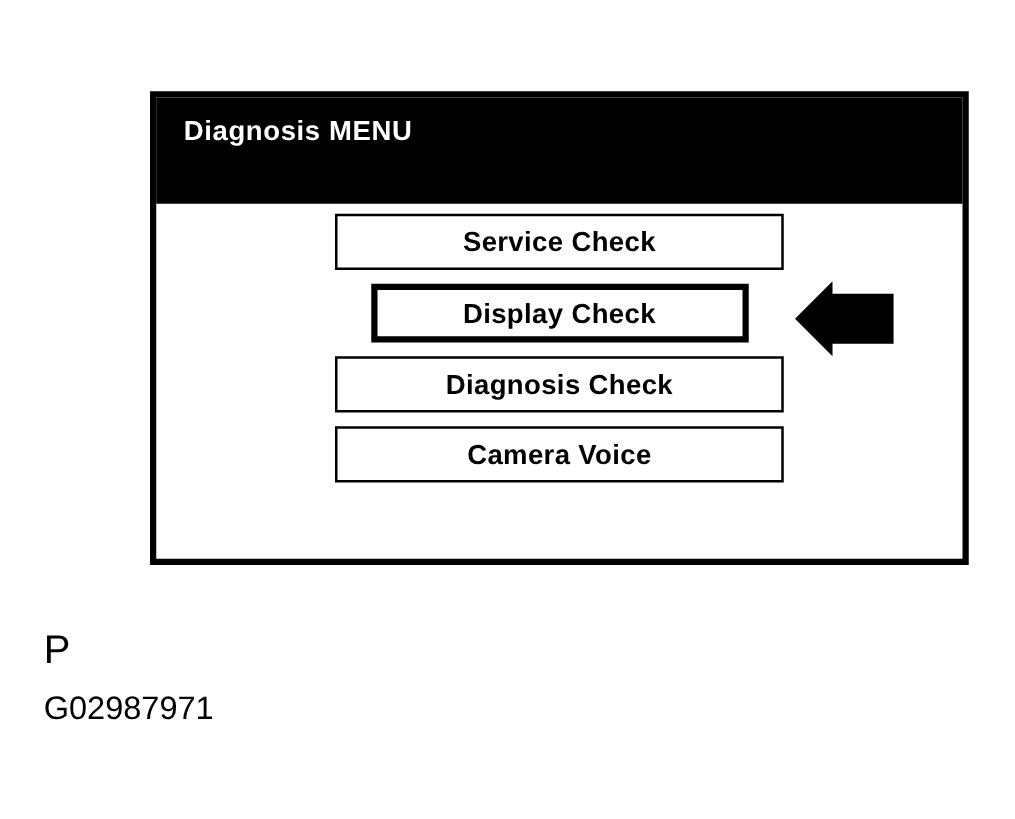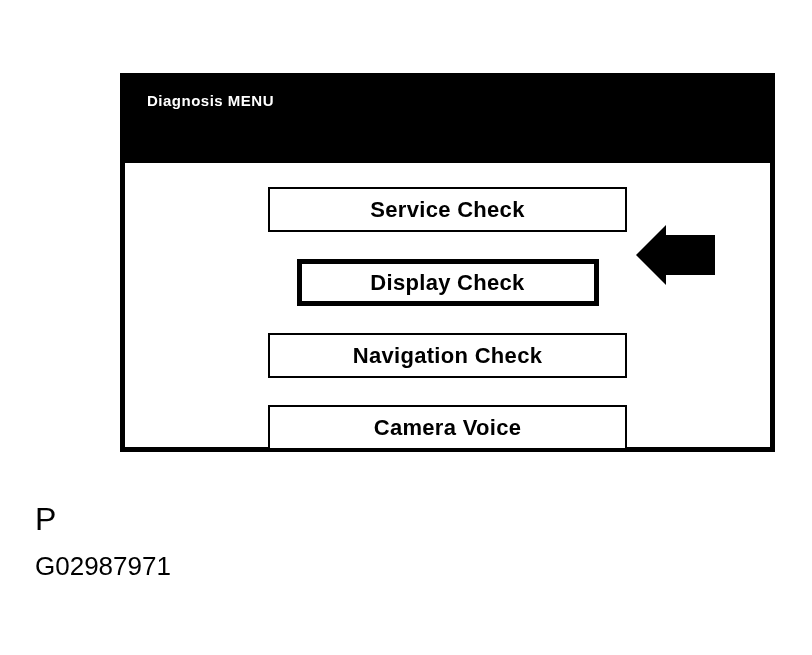--- a/index.html
+++ b/index.html
@@ -25,21 +25,21 @@
     top: 73px;
     width: 655px;
     height: 379px;
     border: 5px solid #000000;
     background: #ffffff;
   }
   .panel-header {
     height: 85px;
     background: #000000;
     color: #ffffff;
-    font-size: 15px;
+    font-size: 22px;
     font-weight: bold;
     padding: 14px 0 0 22px;
     letter-spacing: 0.5px;
   }
   .panel-body {
     display: flex;
     flex-direction: column;
     align-items: center;
     padding-top: 8px;
     gap: 11px;
@@ -50,21 +50,20 @@
     border: 2px solid #000000;
     background: #ffffff;
     color: #000000;
     display: flex;
     align-items: center;
     justify-content: center;
     font-size: 22px;
     font-weight: bold;
     font-family: inherit;
     letter-spacing: 0.3px;
-    margin-top: 16px;
   }
   .menu-btn.selected {
     width: 302px;
     height: 47px;
     border-width: 5px;
   }
   .selection-arrow {
     position: absolute;
     left: 636px;
     top: 225px;
@@ -96,21 +95,21 @@
       <span>Diagnosis MENU</span>
     </div>
     <div class="panel-body">
       <div class="menu-btn">
         <span>Service Check</span>
       </div>
       <div class="menu-btn selected">
         <span>Display Check</span>
       </div>
       <div class="menu-btn">
-        <span>Navigation Check</span>
+        <span>Diagnosis Check</span>
       </div>
       <div class="menu-btn">
         <span>Camera Voice</span>
       </div>
     </div>
   </div>
 
   <svg class="selection-arrow" viewBox="0 0 79 60" xmlns="http://www.w3.org/2000/svg" aria-hidden="true">
     <polygon points="0,30 30,0 30,10 79,10 79,50 30,50 30,60" fill="#000000"></polygon>
   </svg>

